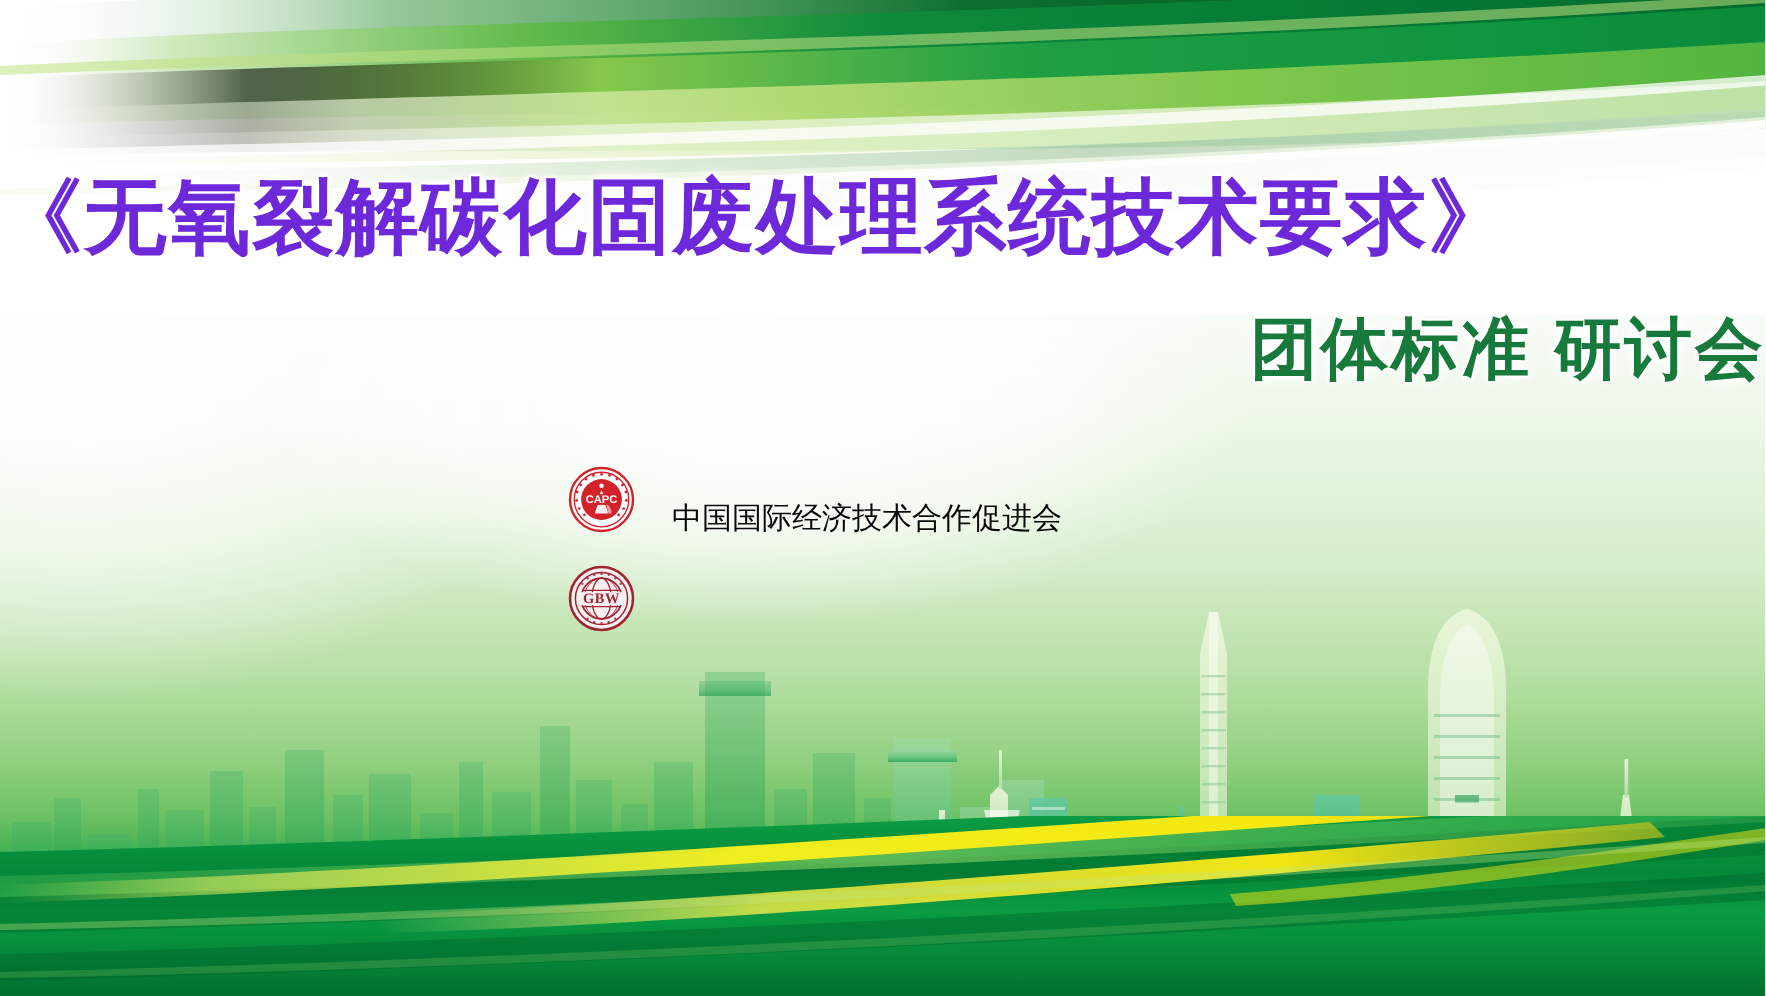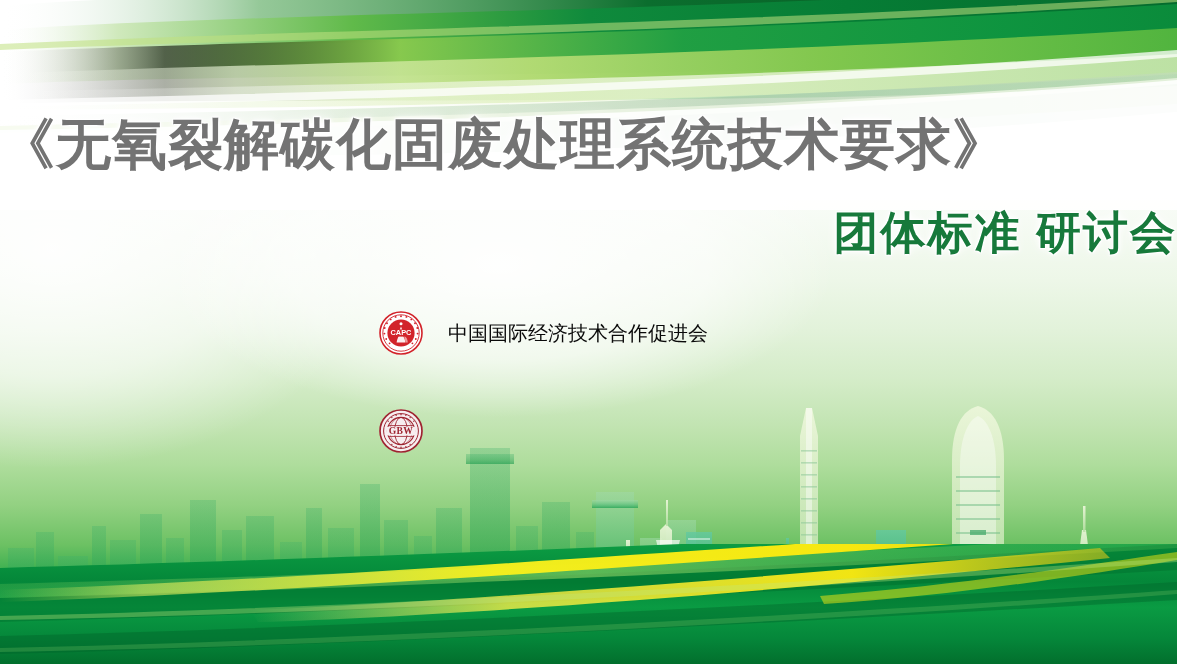--- a/index.html
+++ b/index.html
@@ -57,21 +57,21 @@
   
   .content{position:absolute;left:0;top:0;width:1177px;height:664px;}
 
   .title-main{
     position:absolute;left:0;top:108px;width:996px;
     text-align:center;
     font-family:Liberation Serif, serif;
     font-size:55px;
     font-weight:bold;
     letter-spacing:1px;
-    color:#737373;
+    color:#6d28d9;
     white-space:nowrap;
     text-shadow:
       0 0 2px #ffffff, 0 0 4px #ffffff, 0 0 7px #ffffff,
       1px 1px 1px #ffffff, -1px -1px 1px #ffffff,
       1px -1px 1px #ffffff, -1px 1px 1px #ffffff,
       0 0 14px rgba(255,255,255,0.95);
   }
   .title-sub{
     position:absolute;left:0;top:203px;width:1177px;
     text-align:right;
@@ -82,22 +82,22 @@
     color:#17793b;
     white-space:nowrap;
     text-shadow:
       0 0 2px #ffffff, 0 0 4px #ffffff, 0 0 7px #ffffff,
       1px 1px 1px #ffffff, -1px -1px 1px #ffffff,
       1px -1px 1px #ffffff, -1px 1px 1px #ffffff,
       0 0 14px rgba(255,255,255,0.95);
   }
 
   .org-row{position:absolute;display:flex;align-items:center;}
-  #org-row-0{left:378px;top:310px;}
-  #org-row-1{left:378px;top:408px;}
+  #org-row-0{left:378px;top:310px;align-items:flex-end;}
+  #org-row-1{left:378px;top:376px;}
 
   .org-logo{width:46px;height:46px;flex:0 0 46px;}
   .org-logo svg{display:block;}
   .org-label{
     margin-left:24px;
     font-family:"Liberation Sans","DejaVu Sans",sans-serif;
     font-size:20px;
     font-weight:normal;
     color:#0a0a0a;
     white-space:nowrap;

